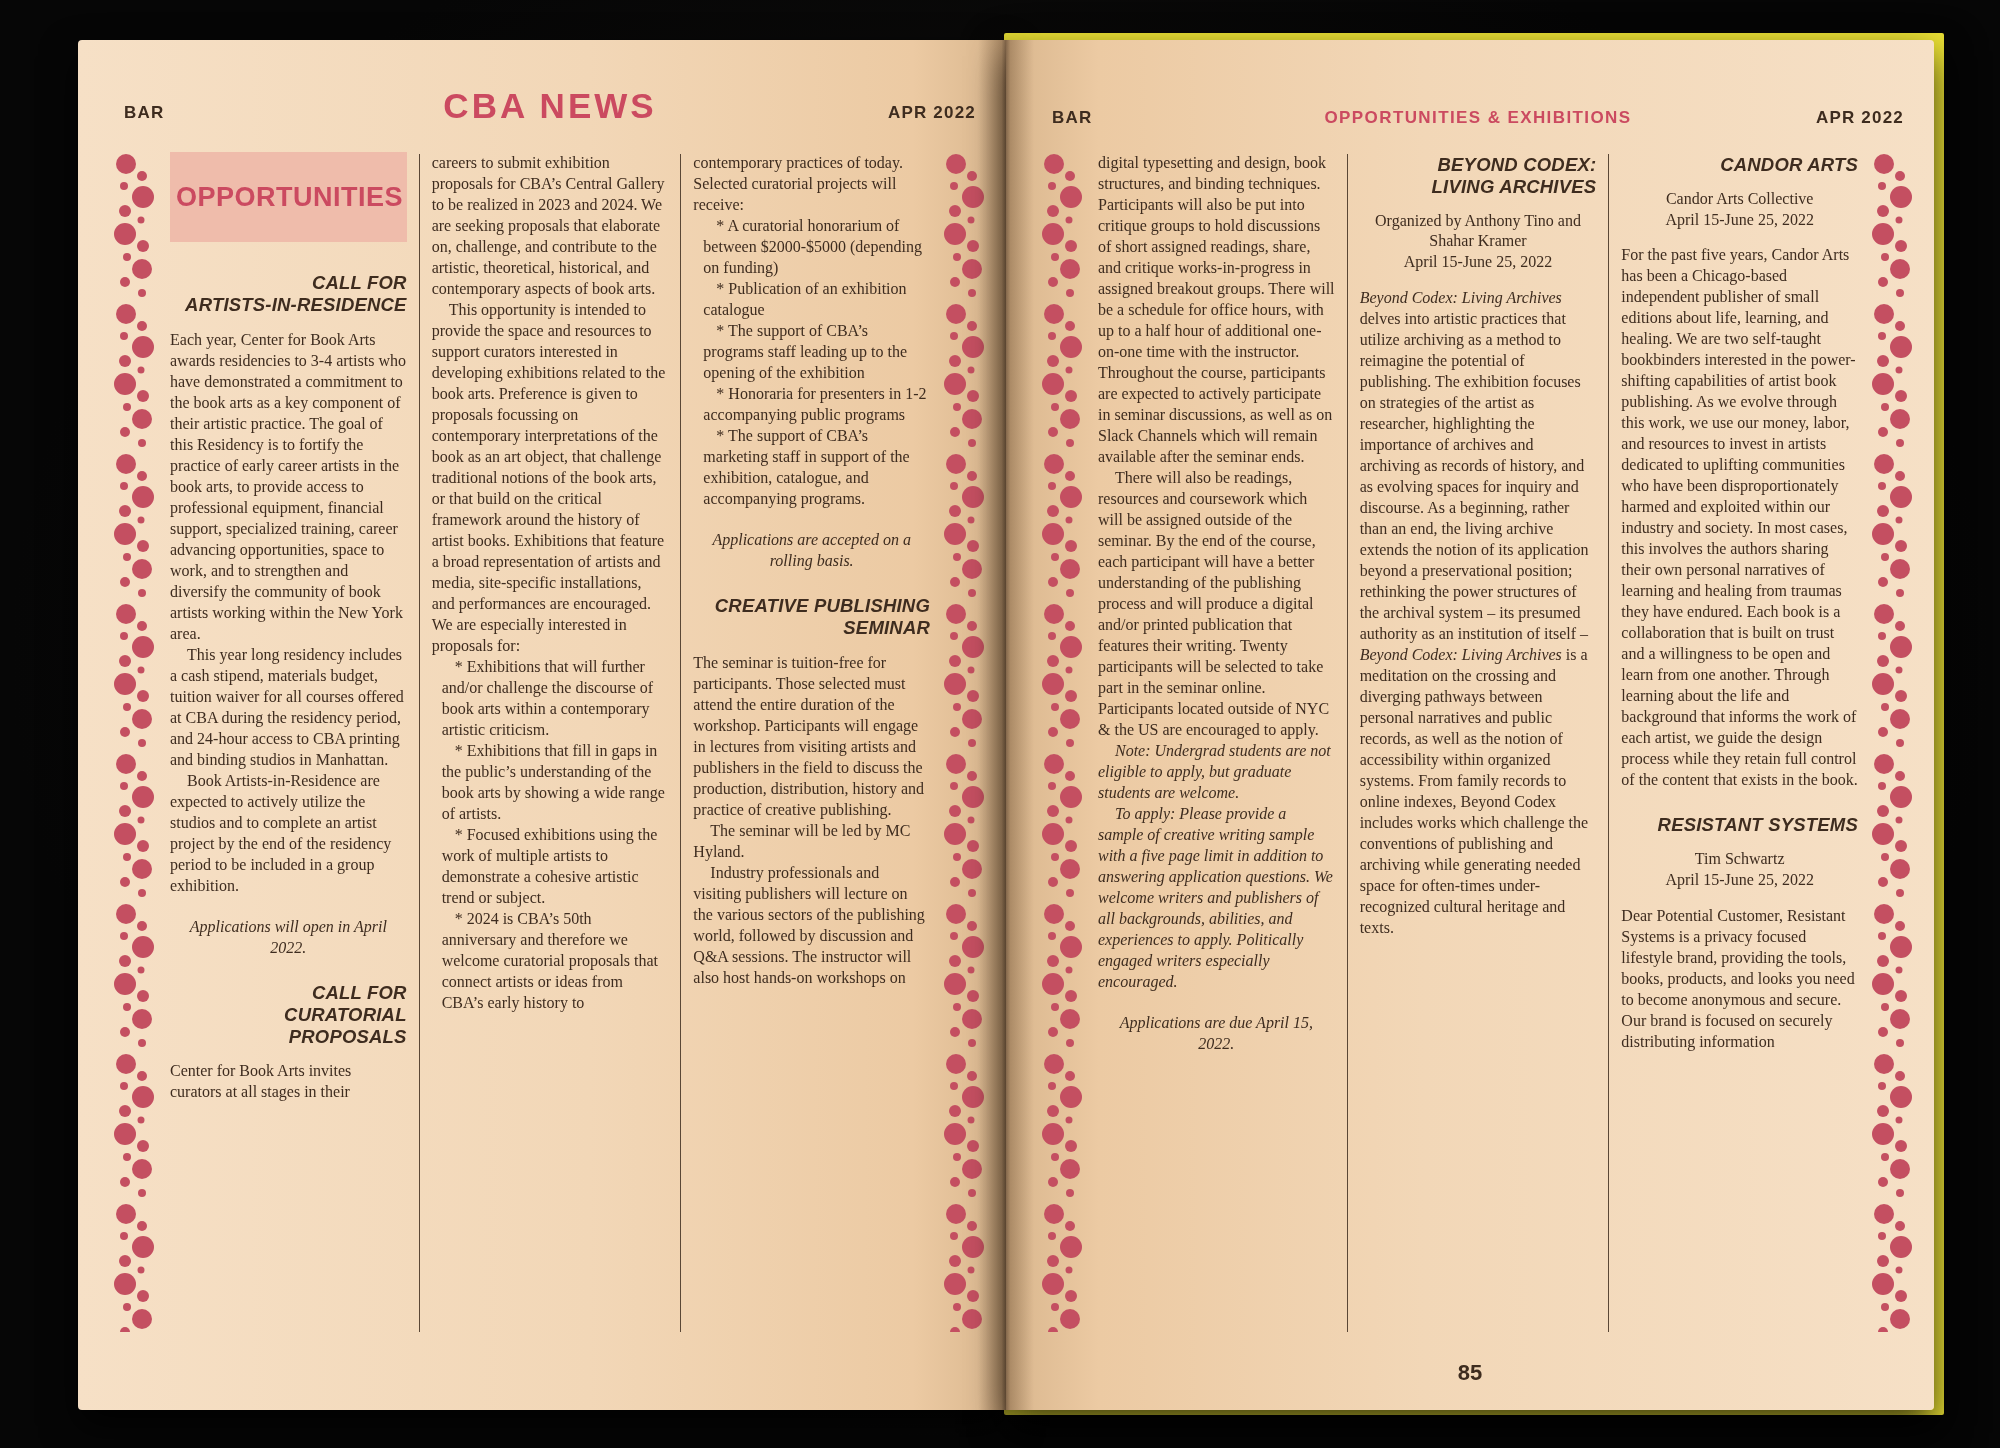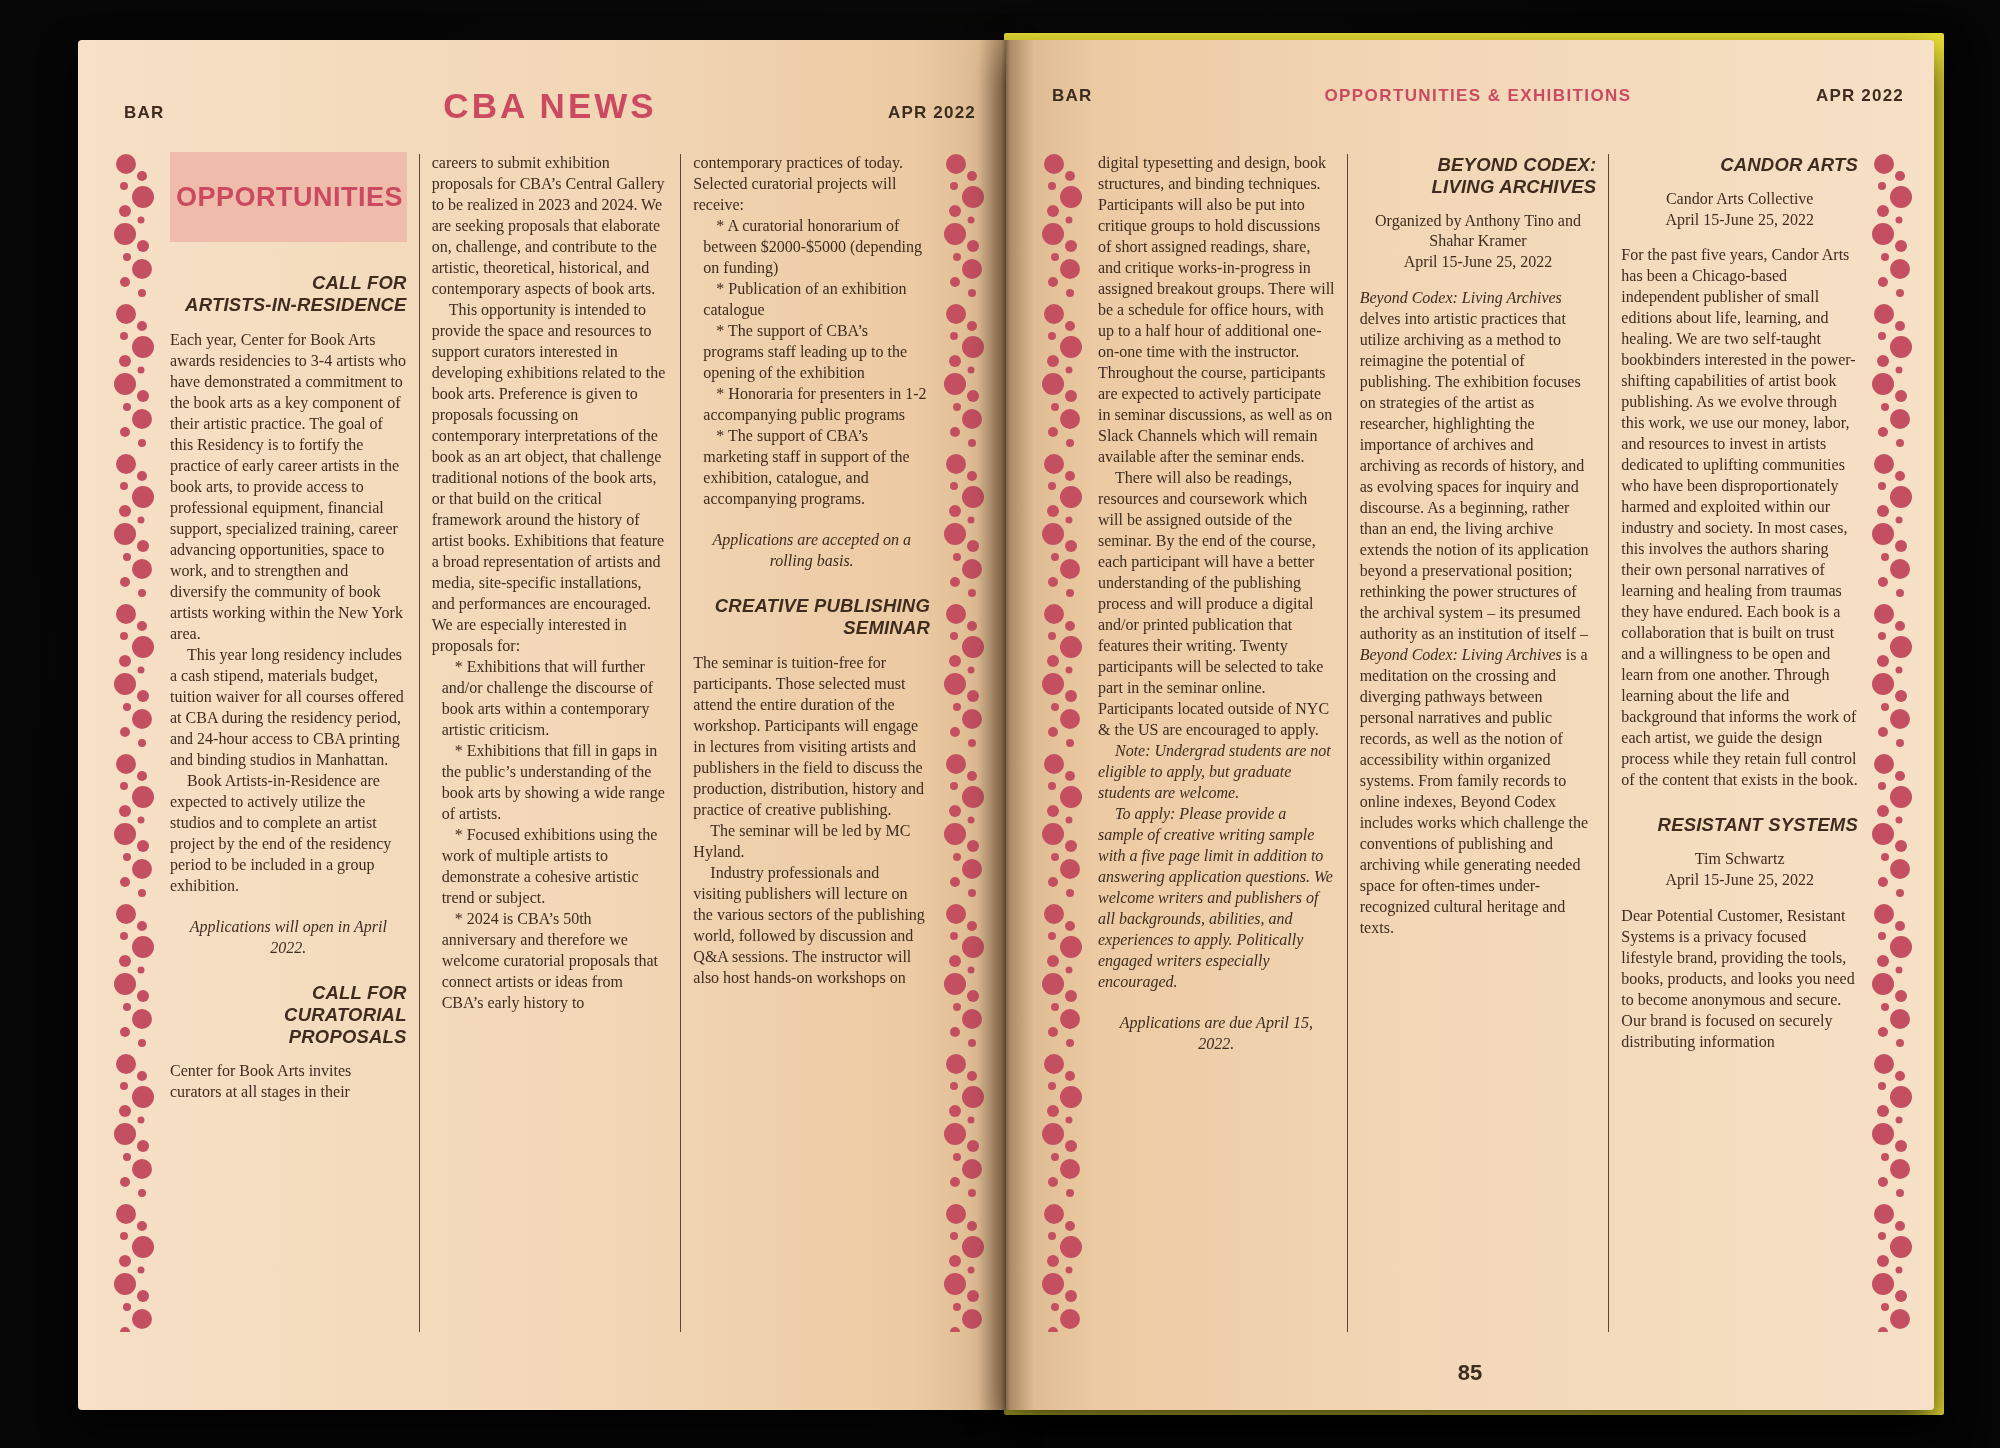--- a/index.html
+++ b/index.html
@@ -21,21 +21,21 @@
              background:linear-gradient(to right,var(--paper-hi) 0%,var(--paper) 55%,#eccaa3 90%,var(--paper-dk) 100%);
              border-radius:4px 0 0 4px;}
   .page-right{background:linear-gradient(to left,var(--paper-hi) 0%,var(--paper) 55%,#eccaa3 90%,var(--paper-dk) 100%);
               border-radius:0 4px 4px 0;}
   .spine{position:absolute;left:50%;top:0;bottom:0;width:56px;transform:translateX(-50%);pointer-events:none;
          background:linear-gradient(to right,rgba(56,30,8,0) 0%,rgba(66,38,12,.30) 42%,rgba(38,18,4,.48) 50%,rgba(66,38,12,.30) 58%,rgba(56,30,8,0) 100%);}
   .page-head{display:grid;grid-template-columns:1fr auto 1fr;align-items:baseline;padding:0 12px;margin-bottom:20px;height:46px;}
   .head-small{font-family:"Liberation Sans",sans-serif;font-weight:bold;font-size:17px;letter-spacing:1.2px;color:var(--ink);}
   .head-right{text-align:right;}
   .head-title{font-family:"Liberation Sans",sans-serif;font-weight:bold;font-size:35px;letter-spacing:3px;color:var(--red);text-align:center;}
-  .head-title.small{font-size:17px;letter-spacing:1.4px;}
+  .head-title.small{font-size:17px;letter-spacing:1.4px;margin-top:22px;}
   .content{display:flex;height:1180px;align-items:stretch;}
   .deco{width:46px;flex:0 0 46px;overflow:hidden;}
   .deco svg{display:block;width:46px;height:100%;}
   .col{flex:1;min-width:0;padding:0 12px;overflow:hidden;}
   .rule{width:1px;flex:0 0 1px;background:var(--rule);margin-top:2px;}
   .page-num{position:absolute;bottom:24px;left:0;right:0;text-align:center;
             font-family:"Liberation Sans",sans-serif;font-weight:bold;font-size:22px;color:var(--ink);}
   
   .title-box{background:var(--pink);color:var(--red);text-align:center;white-space:pre-line;
              font-family:"Liberation Sans",sans-serif;font-weight:bold;font-size:27px;line-height:1.12;

